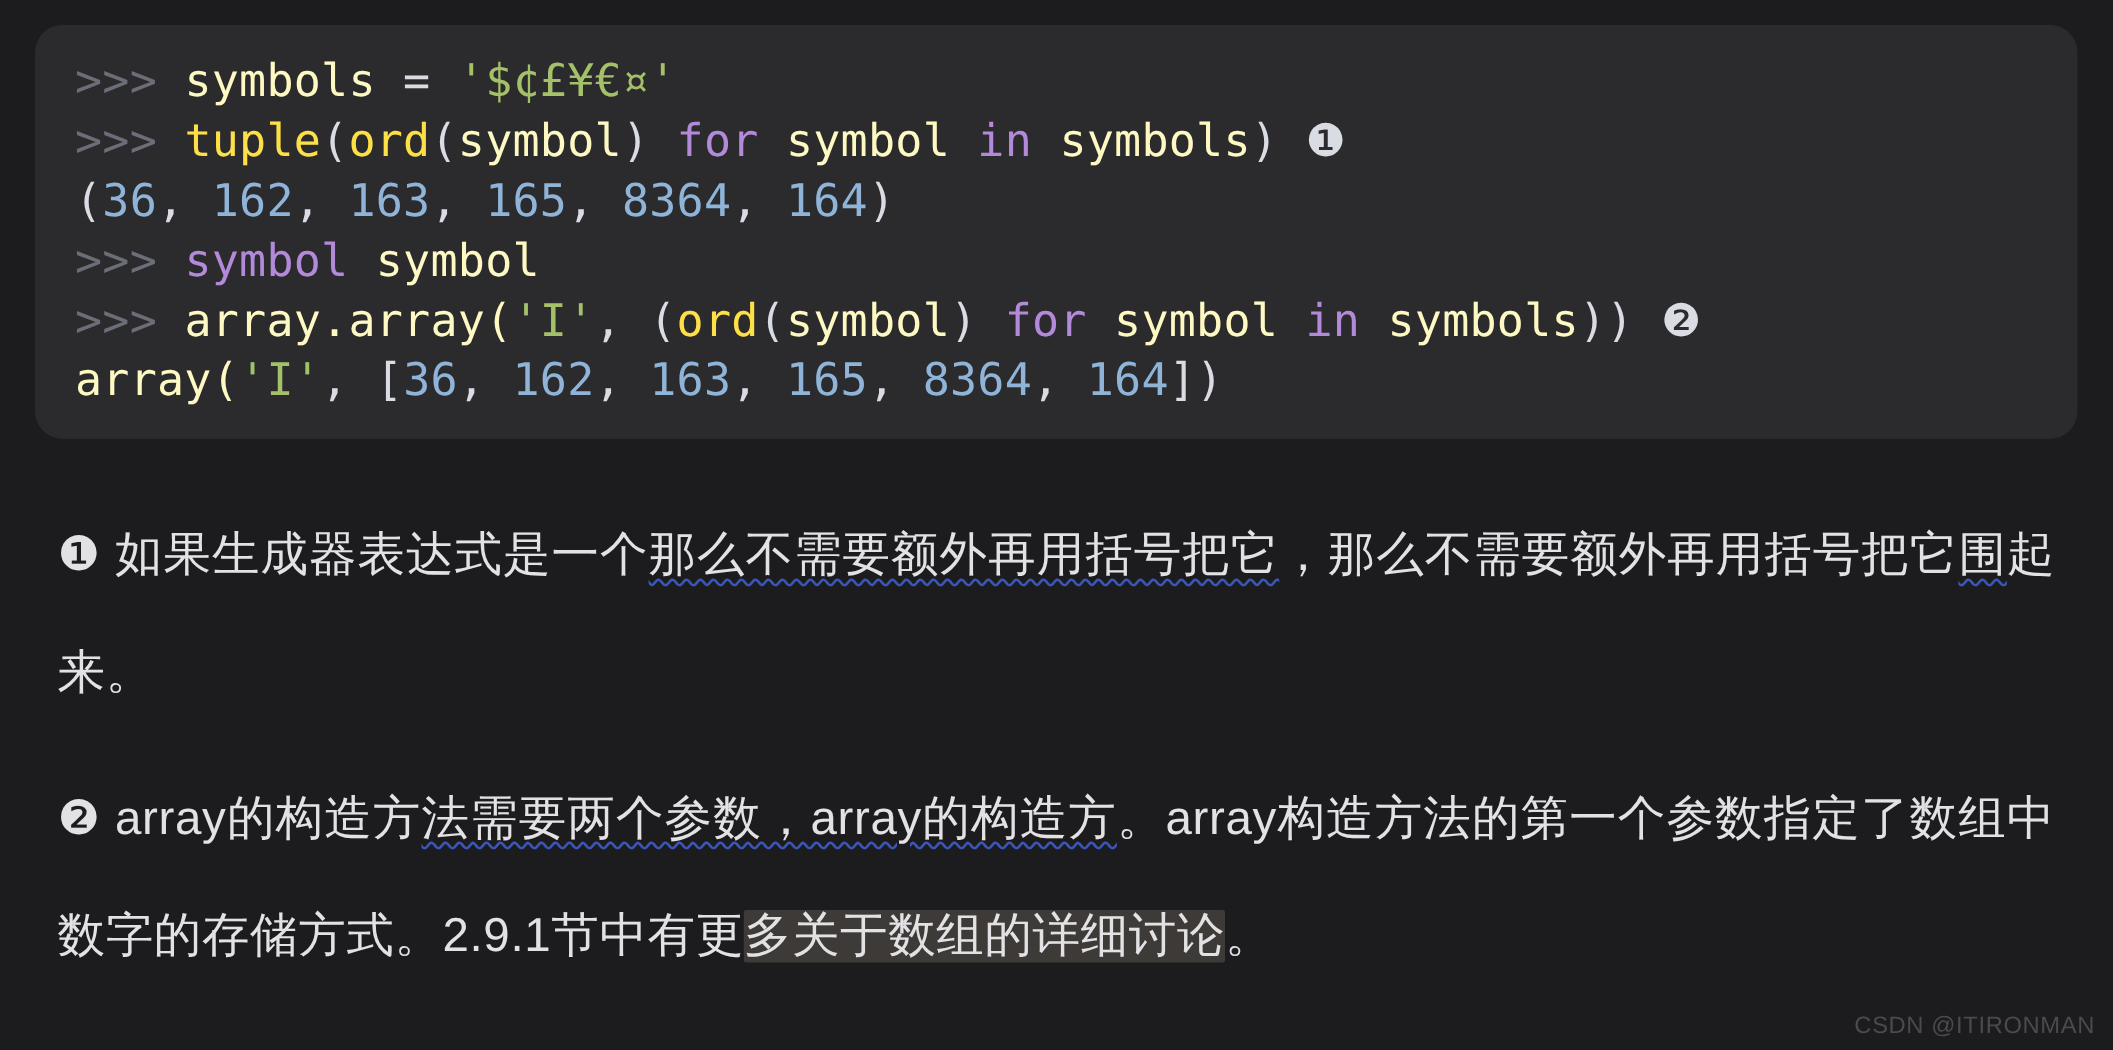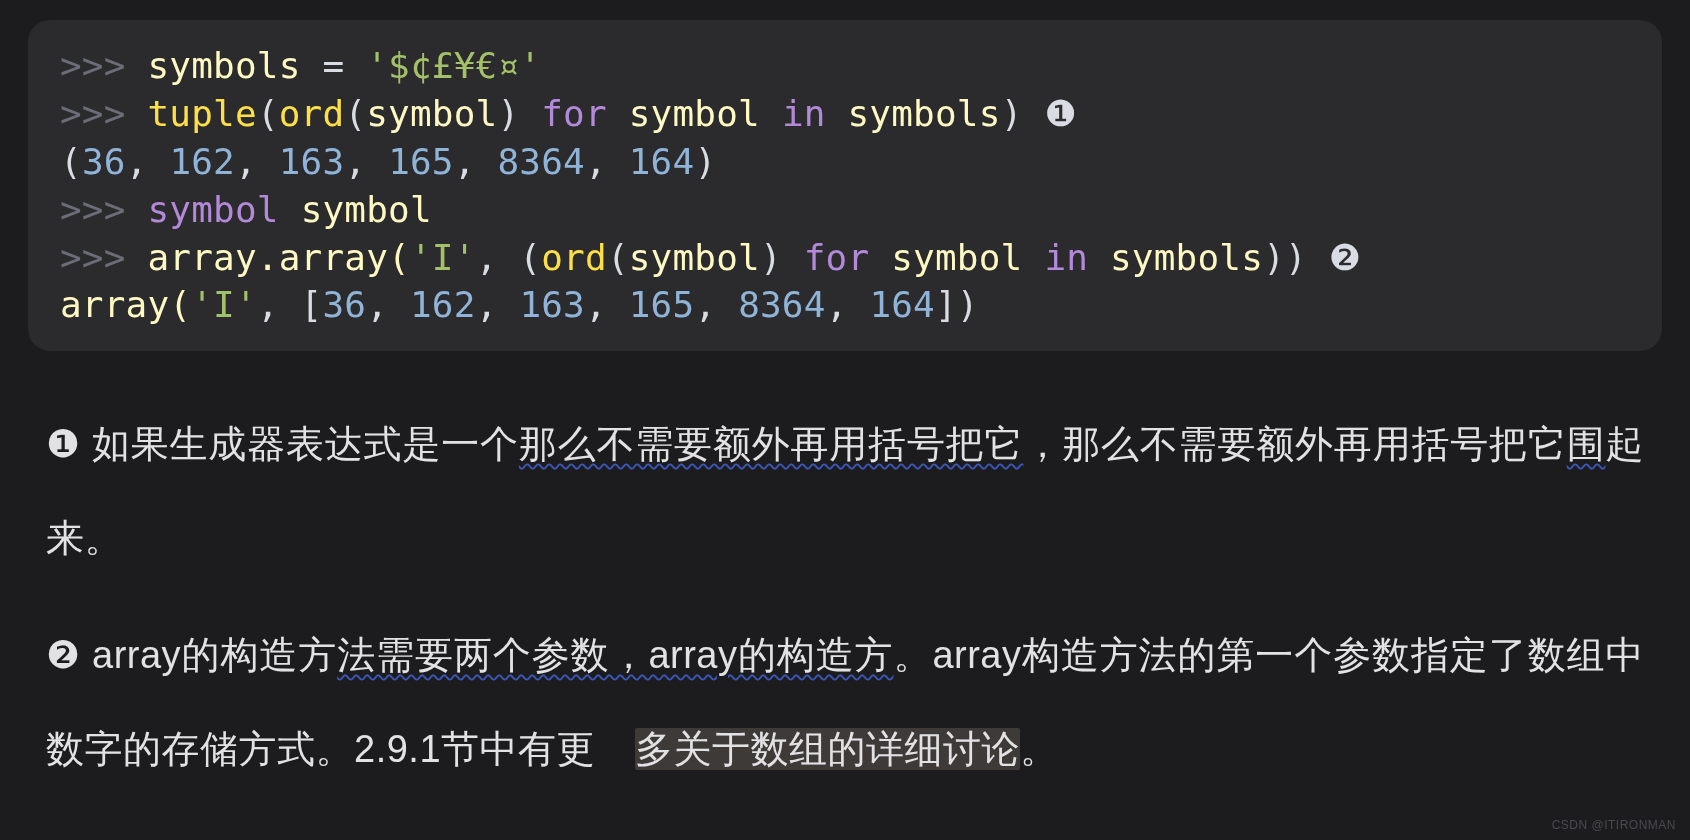--- a/index.html
+++ b/index.html
@@ -54,27 +54,26 @@
   .wavy {
     text-decoration-line: underline;
     text-decoration-style: wavy;
     text-decoration-color: #3a56b8;
     text-decoration-thickness: 2px;
     text-underline-offset: 6px;
   }
   .hl {
     background: #3e3a37;
     border-radius: 2px;
-    margin-left: 40px;
   }
   .watermark {
     position: absolute;
     right: 14px;
     bottom: 8px;
-    font-size: 12px;
+    font-size: 19px;
     color: #4a4a4f;
     font-family: Arial, sans-serif;
     letter-spacing: 0.5px;
   }
 </style>
 </head>
 <body>
 
 <div class="page">
   <div class="code-block"><span class="tok-prompt">&gt;&gt;&gt; </span><span class="tok-id">symbols</span><span class="tok-op"> = </span><span class="tok-str">'$¢£¥€¤'</span>

